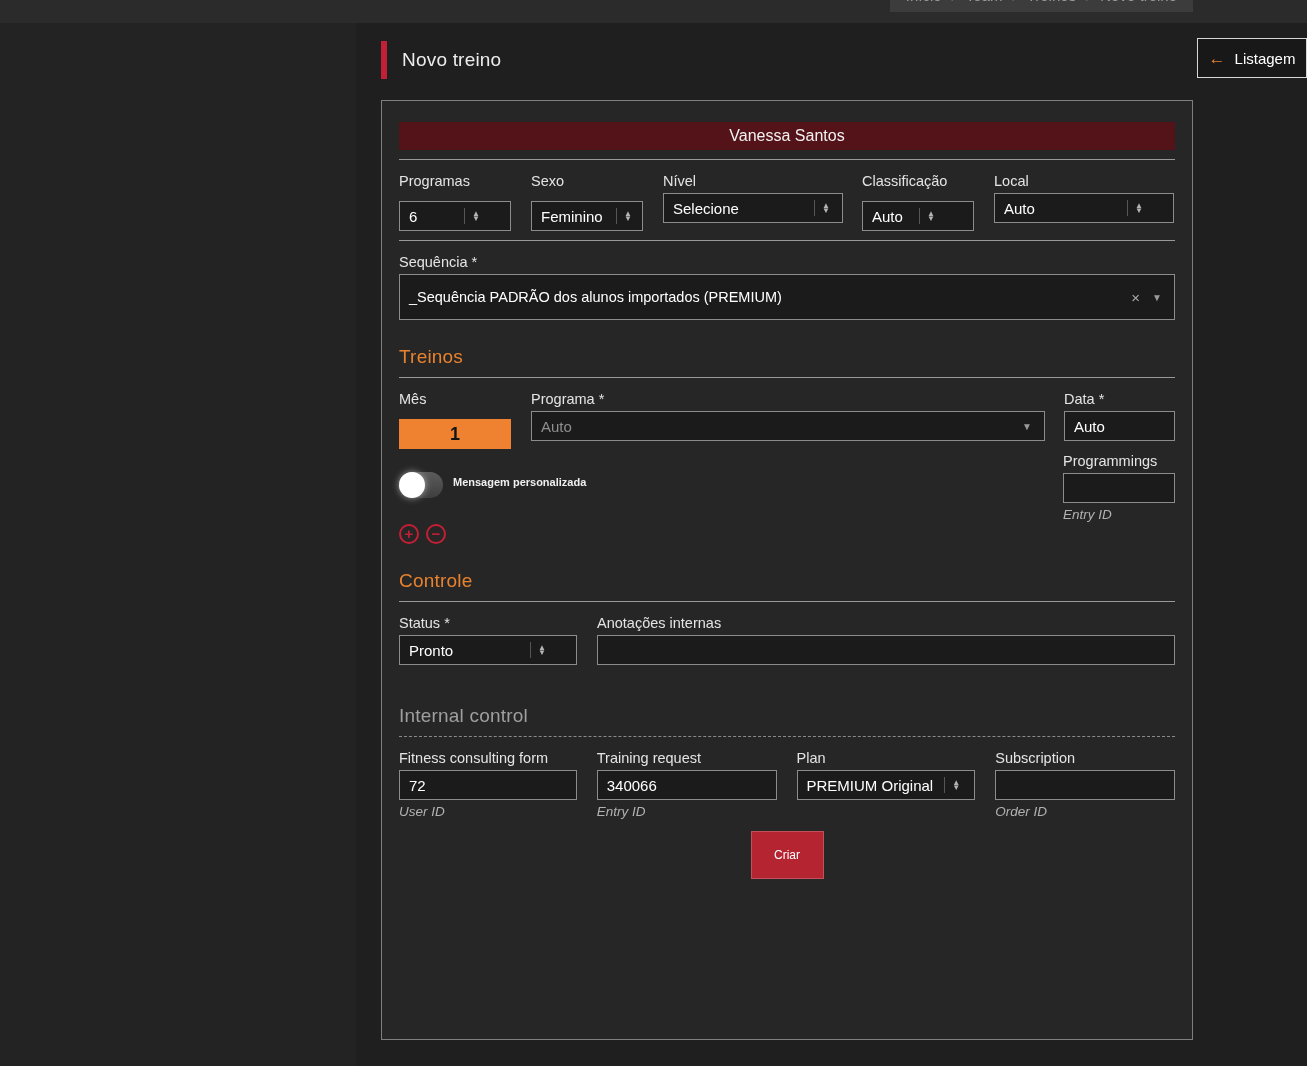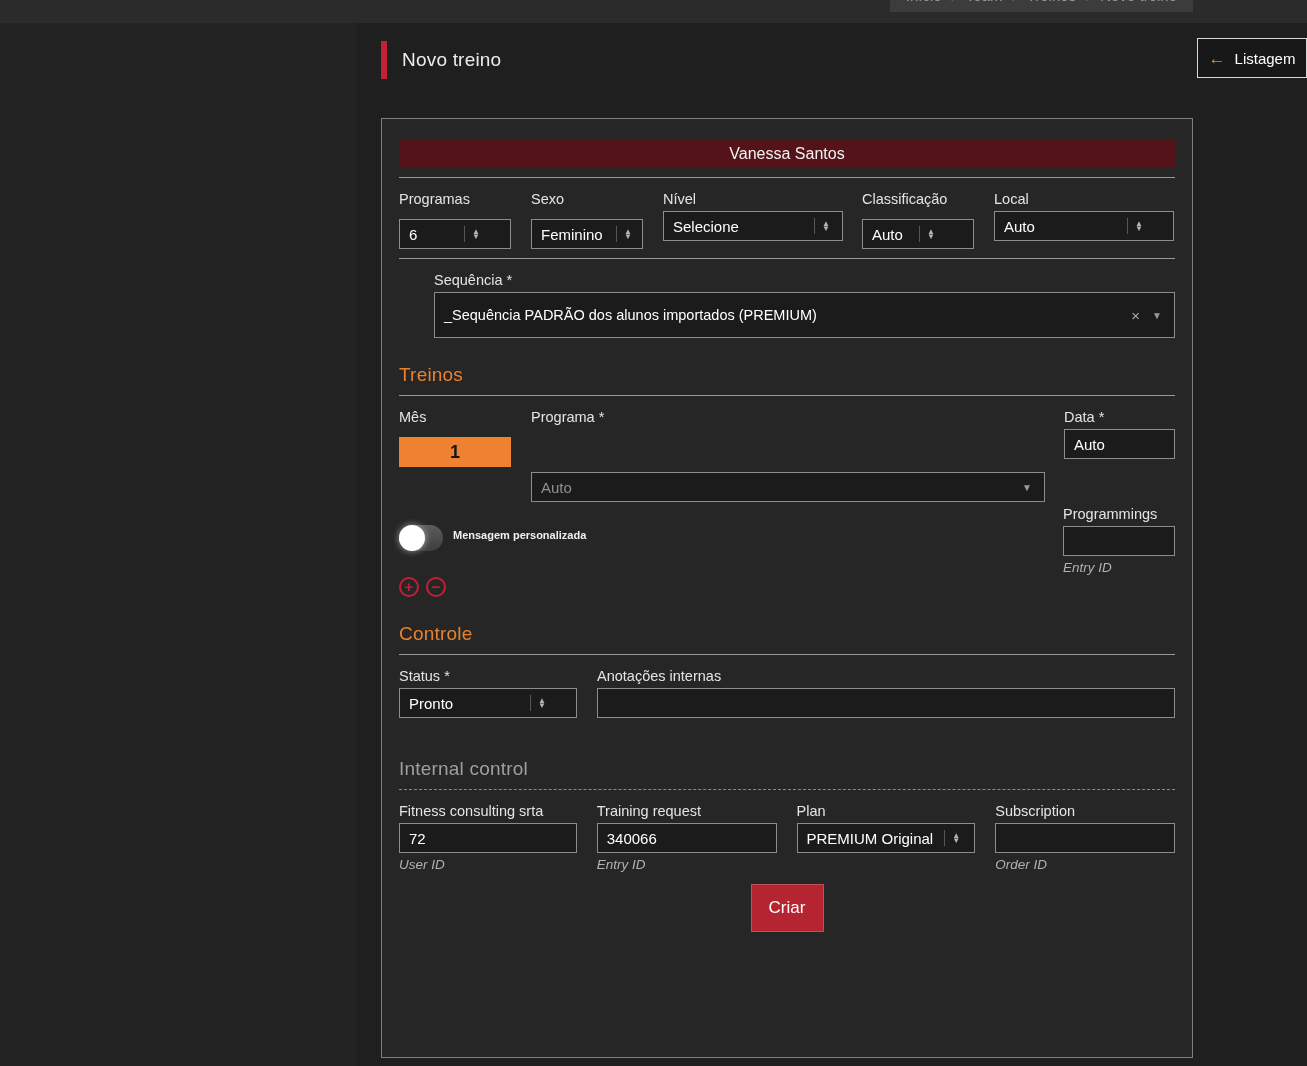--- a/index.html
+++ b/index.html
@@ -30,42 +30,42 @@
   .listagem-btn {
     position:absolute; top:15px; right:0; width:110px; height:40px;
     background:#181818; border:1px solid #d8d8d8; color:#ffffff;
     display:flex; align-items:center; justify-content:center; gap:9px;
     font-size:15px; cursor:pointer;
   }
   .listagem-btn .arrow { color:#e8822e; font-size:17px; line-height:1; }
 
   
   .card {
-    position:absolute; left:25px; top:95px; width:812px; height:940px;
+    position:absolute; left:25px; top:77px; width:812px; height:940px;
     background:#262626; border:1px solid #7e7e7e; padding:0 17px;
   }
 
   .banner {
     margin-top:21px; height:28px; background:#541319; color:#f2f2f2;
     display:flex; align-items:center; justify-content:center; font-size:16px;
   }
   .email { margin-top:10px; text-align:center; color:#c9c9c9; font-size:13.5px; }
 
   .section-title { margin-top:26px; font-size:19px; color:#e8822e; letter-spacing:0.2px; }
   .section-title.gray { color:#9f9f9f; }
   .section-divider { margin-top:9px; border-top:1px solid #989898; }
   .section-divider.dashed { border-top:1px dashed #8a8a8a; }
 
   .field-label { font-size:14.5px; color:#e4e4e4; margin-bottom:4px; white-space:nowrap; }
   .hint { font-style:italic; font-size:13.5px; color:#b2b2b2; margin-top:4px; }
 
   .row { display:flex; margin-top:13px; }
   .col { display:flex; flex-direction:column; }
   .w112 { width:112px;gap:8px; } .w178 { width:178px; } .w179 { width:179px; }
-  .w180 { width:180px; } .w514 { width:514px;gap:43px; } .w578 { width:578px; } .w776 { width:776px;margin-left:35px; }
+  .w180 { width:180px; } .w514 { width:514px; } .w578 { width:578px; } .w776 { width:776px; }
   .gap20 { margin-left:20px; } .gap19 { margin-left:19px; }
 
   .tinput, .tselect {
     height:30px; background:#1b1b1b; border:1px solid #8c8c8c; color:#ffffff;
     font-size:15px; font-family:inherit; padding:0 9px; width:100%;
   }
   .tselect { position:relative; display:flex; align-items:center; cursor:pointer; }
   .tselect .ctl {
     position:absolute; top:50%; transform:translateY(-50%);
     display:flex; align-items:center; gap:7px;
@@ -100,21 +100,21 @@
   .toggle-label { margin-left:10px; margin-top:4px; font-size:11px; font-weight:bold; color:#f0f0f0; }
 
   .addremove { display:flex; gap:7px; margin-top:26px; }
   .circle-btn { width:20px; height:20px; border-radius:50%; border:2px solid #c41f35; color:#c41f35;
     display:flex; align-items:center; justify-content:center; font-size:15px; font-weight:bold;
     line-height:1; cursor:pointer; padding-bottom:1px; }
 
   
   .criar-wrap { display:flex; justify-content:center; margin-top:12px; }
   .criar-btn { width:73px; height:48px; background:#b42531; border:1px solid #c0515b;
-    color:#ffffff; font-size:17px; font-family:inherit; cursor:pointer; }
+    color:#ffffff; font-size:12px; font-family:inherit; cursor:pointer; }
 
   .treinos-grid { display:flex; margin-top:13px; }
   .treinos-left { width:645px; }
   .treinos-right { width:112px; margin-left:19px; display:flex; flex-direction:column; }
 
   .internal-gap { margin-top:40px; }
 </style>
 </head>
 <body>
 
@@ -277,21 +277,21 @@
         <div class="field-label">Anotações internas</div>
         <input class="tinput" value="" style="">
       </div>
     </div>
 
     <div class="section-title gray internal-gap">Internal control</div>
     <div class="section-divider dashed"></div>
 
     <div class="row">
       <div class="col w178">
-        <div class="field-label">Fitness consulting srta</div>
+        <div class="field-label">Fitness consulting form</div>
         <input class="tinput" value="72" style="">
         <div class="hint">User ID</div>
       </div>
       <div class="col w180 gap20">
         <div class="field-label">Training request</div>
         <input class="tinput" value="340066" style="">
         <div class="hint">Entry ID</div>
       </div>
       <div class="col w179 gap20">
         <div class="field-label">Plan</div>

